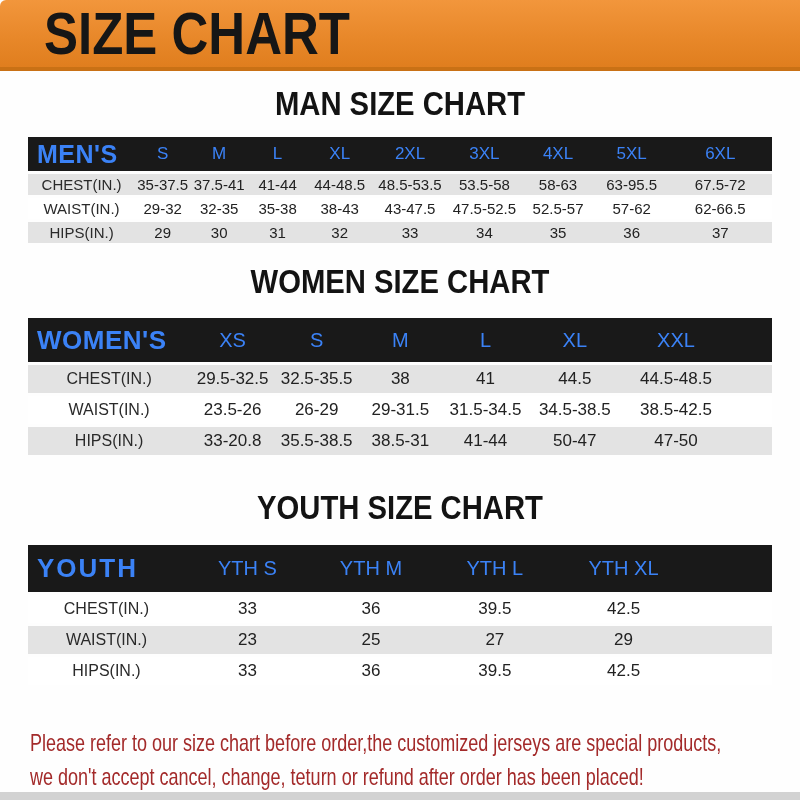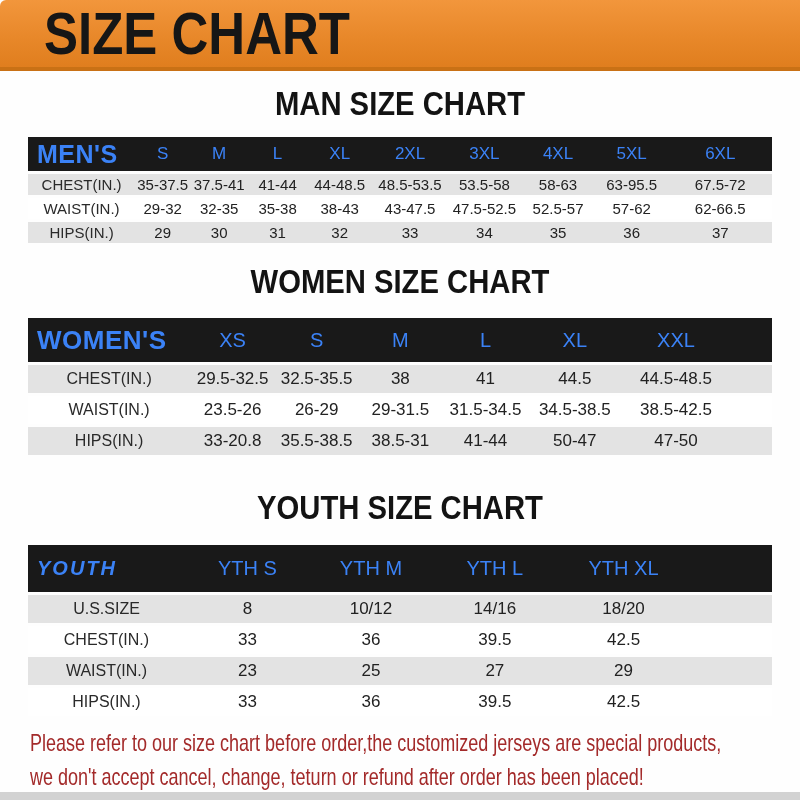--- a/index.html
+++ b/index.html
@@ -69,21 +69,21 @@
   
   .women-table { top: 315px; }
   .women-table thead th { height: 44px; font-size: 20px; margin-left: 28px; }
   .women-table thead th.rowhead { font-size: 26px; letter-spacing: 0.5px; }
   .women-table tbody td { height: 28px; font-size: 17px; }
   .women-table tbody td.rowlabel { font-size: 16px; color: #2a2a2a; }
 
   
   .youth-table { top: 542px; }
   .youth-table thead th { height: 47px; font-size: 20px; }
-  .youth-table thead th.rowhead { font-size: 20px; letter-spacing: 2px; font-style: italic; }
+  .youth-table thead th.rowhead { font-size: 26px; letter-spacing: 2px; }
   .youth-table tbody td { height: 28px; font-size: 17px; }
   .youth-table tbody td.rowlabel { font-size: 16px; color: #2a2a2a; }
 
   
   .footer { position: absolute; left: 30px; top: 726px; }
   .footer-line {
     height: 34px; line-height: 34px;
     font-size: 24px; color: #a32a2a;
     transform: scaleX(0.75); transform-origin: 0 50%;
     white-space: nowrap;
@@ -244,28 +244,20 @@
     <tr>
       <th class="rowhead">YOUTH</th>
       <th>YTH S</th>
       <th>YTH M</th>
       <th>YTH L</th>
       <th>YTH XL</th>
       <th></th>
     </tr>
   </thead>
   <tbody>
-    <tr class="gray">
-      <td class="rowlabel">U.S.SIZE</td>
-      <td>8</td>
-      <td>10/12</td>
-      <td>14/16</td>
-      <td>18/20</td>
-      <td></td>
-    </tr>
     <tr>
       <td class="rowlabel">CHEST(IN.)</td>
       <td>33</td>
       <td>36</td>
       <td>39.5</td>
       <td>42.5</td>
       <td></td>
     </tr>
     <tr class="gray">
       <td class="rowlabel">WAIST(IN.)</td>

